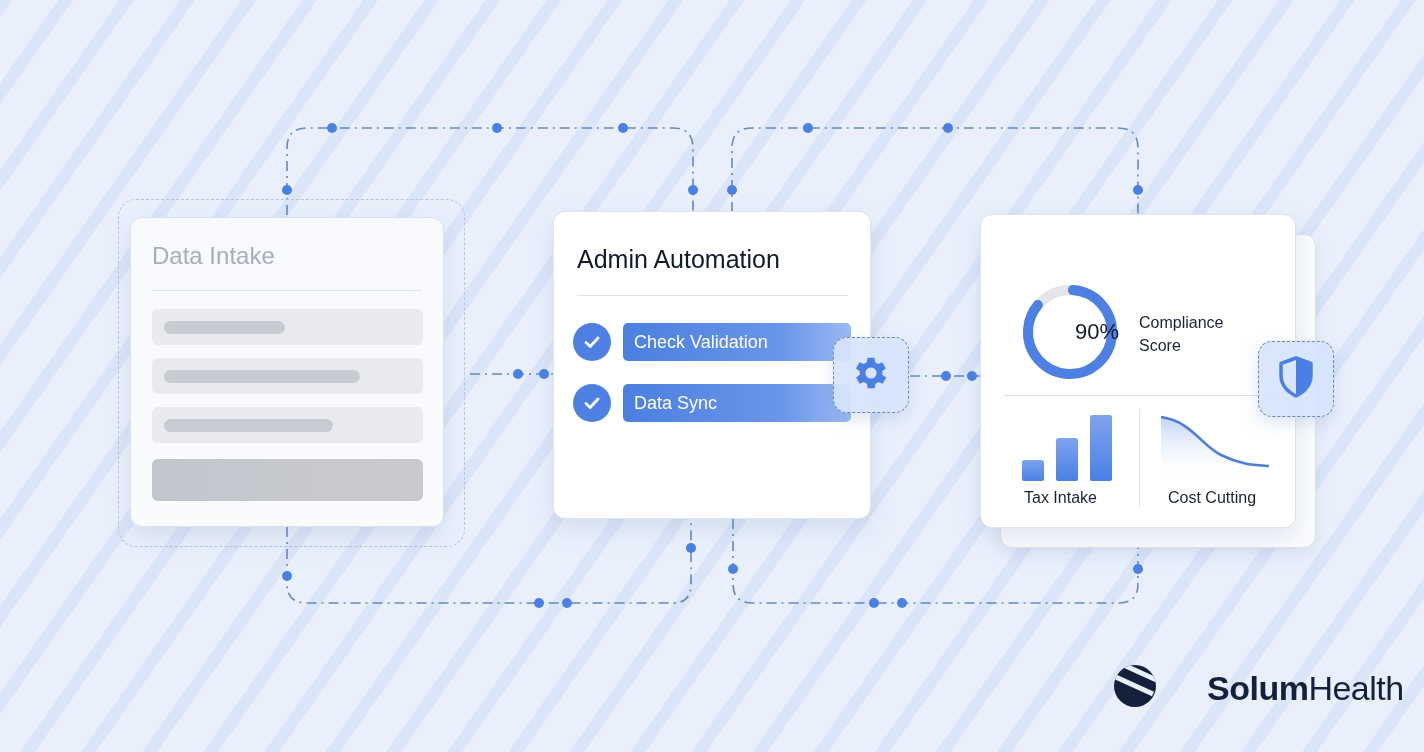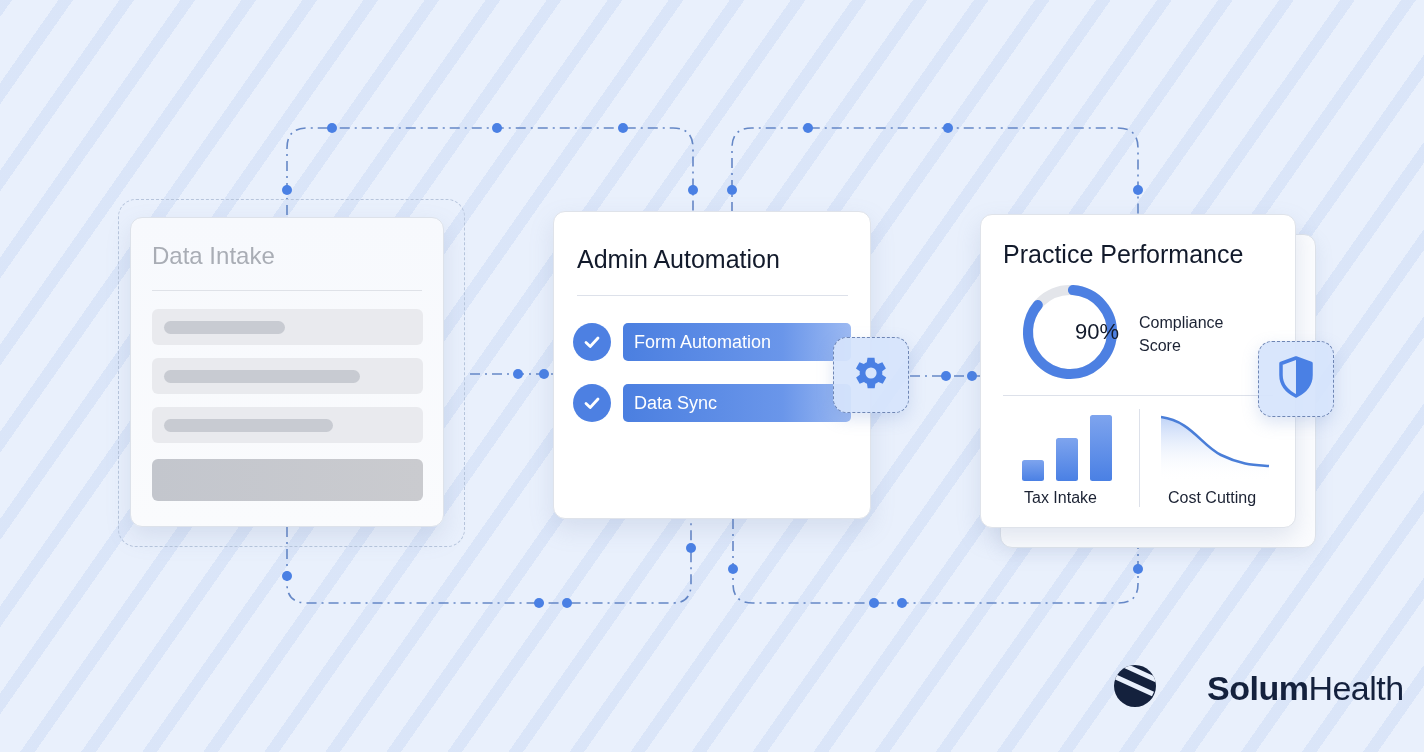--- a/index.html
+++ b/index.html
@@ -122,42 +122,41 @@
 
 <div class="abs admin-card">
   <div class="admin-title">Admin Automation</div>
   <div class="admin-divider"></div>
   <div class="task" style="top:111px">
     <div class="check">
       <svg width="20" height="20" viewBox="0 0 20 20">
           <path d="M4 10.5 L8.2 14.5 L16 6" fill="none" stroke="#fff" stroke-width="2.8" stroke-linecap="round" stroke-linejoin="round"></path>
         </svg>
     </div>
-    <div class="label">Form Automation</div>
+    <div class="label">Check Validation</div>
   </div>
   <div class="task" style="top:172px">
     <div class="check">
       <svg width="20" height="20" viewBox="0 0 20 20">
           <path d="M4 10.5 L8.2 14.5 L16 6" fill="none" stroke="#fff" stroke-width="2.8" stroke-linecap="round" stroke-linejoin="round"></path>
         </svg>
     </div>
     <div class="label">Data Sync</div>
   </div>
 </div>
 <div class="abs badge" style="left:833px; top:337px">
   <span>
     <svg width="42" height="42" viewBox="0 0 24 24">
         <path fill="#4a80e4" d="M19.4 13a7.6 7.6 0 0 0 0-2l2.1-1.6-2-3.5-2.5 1a7.3 7.3 0 0 0-1.7-1L15 3.3h-4l-.4 2.6a7.3 7.3 0 0 0-1.7 1l-2.5-1-2 3.5L6.6 11a7.6 7.6 0 0 0 0 2l-2.1 1.6 2 3.5 2.5-1a7.3 7.3 0 0 0 1.7 1l.4 2.6h4l.4-2.6a7.3 7.3 0 0 0 1.7-1l2.5 1 2-3.5zM13 15.2A3.2 3.2 0 1 1 13 8.8a3.2 3.2 0 0 1 0 6.4z" transform="translate(-1 0)"></path>
       </svg>
   </span>
 </div>
 
 <div class="abs perf-back"></div>
 <div class="abs perf-card">
-  <div class="perf-title">Practice Performance</div>
   <svg class="gauge" viewBox="0 0 98 98">
     <circle cx="49" cy="49" r="42" fill="none" stroke="#e3e5ea" stroke-width="10"></circle>
     <circle cx="49" cy="49" r="42" fill="none" stroke="#4d80e2" stroke-width="10" stroke-linecap="round" stroke-dasharray="224 264" transform="rotate(-86 49 49)"></circle>
   </svg>
   <div class="gauge-val">90%</div>
   <div class="score-label">
     <div>Compliance</div>
     <div>Score</div>
   </div>
   <div class="perf-divider"></div>

